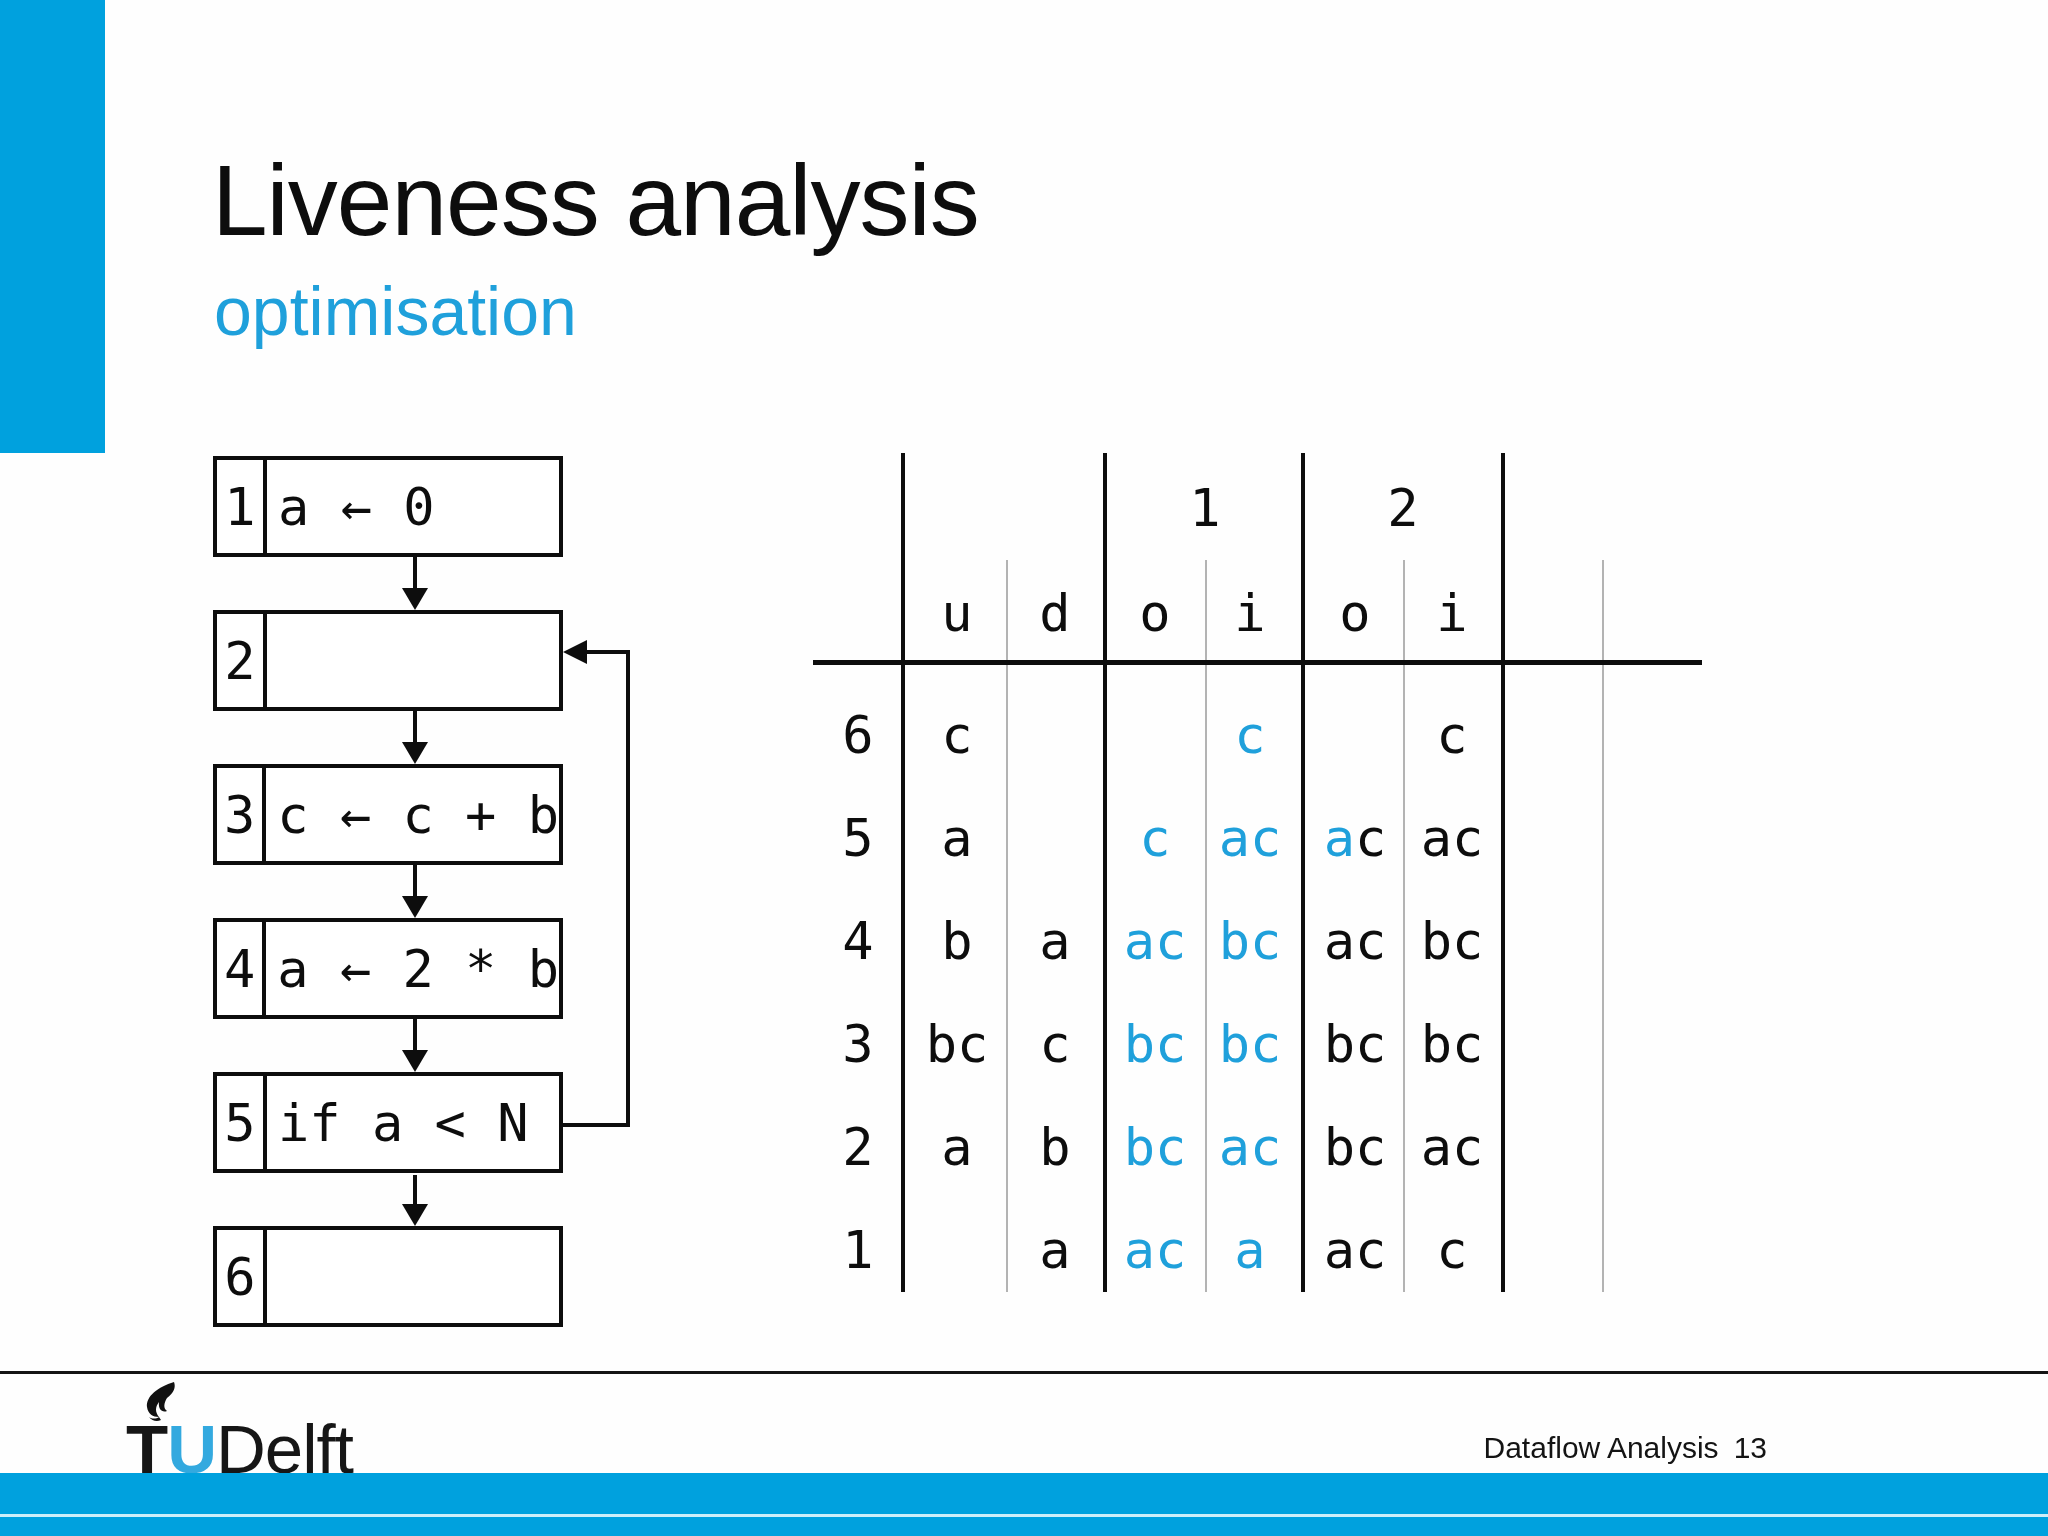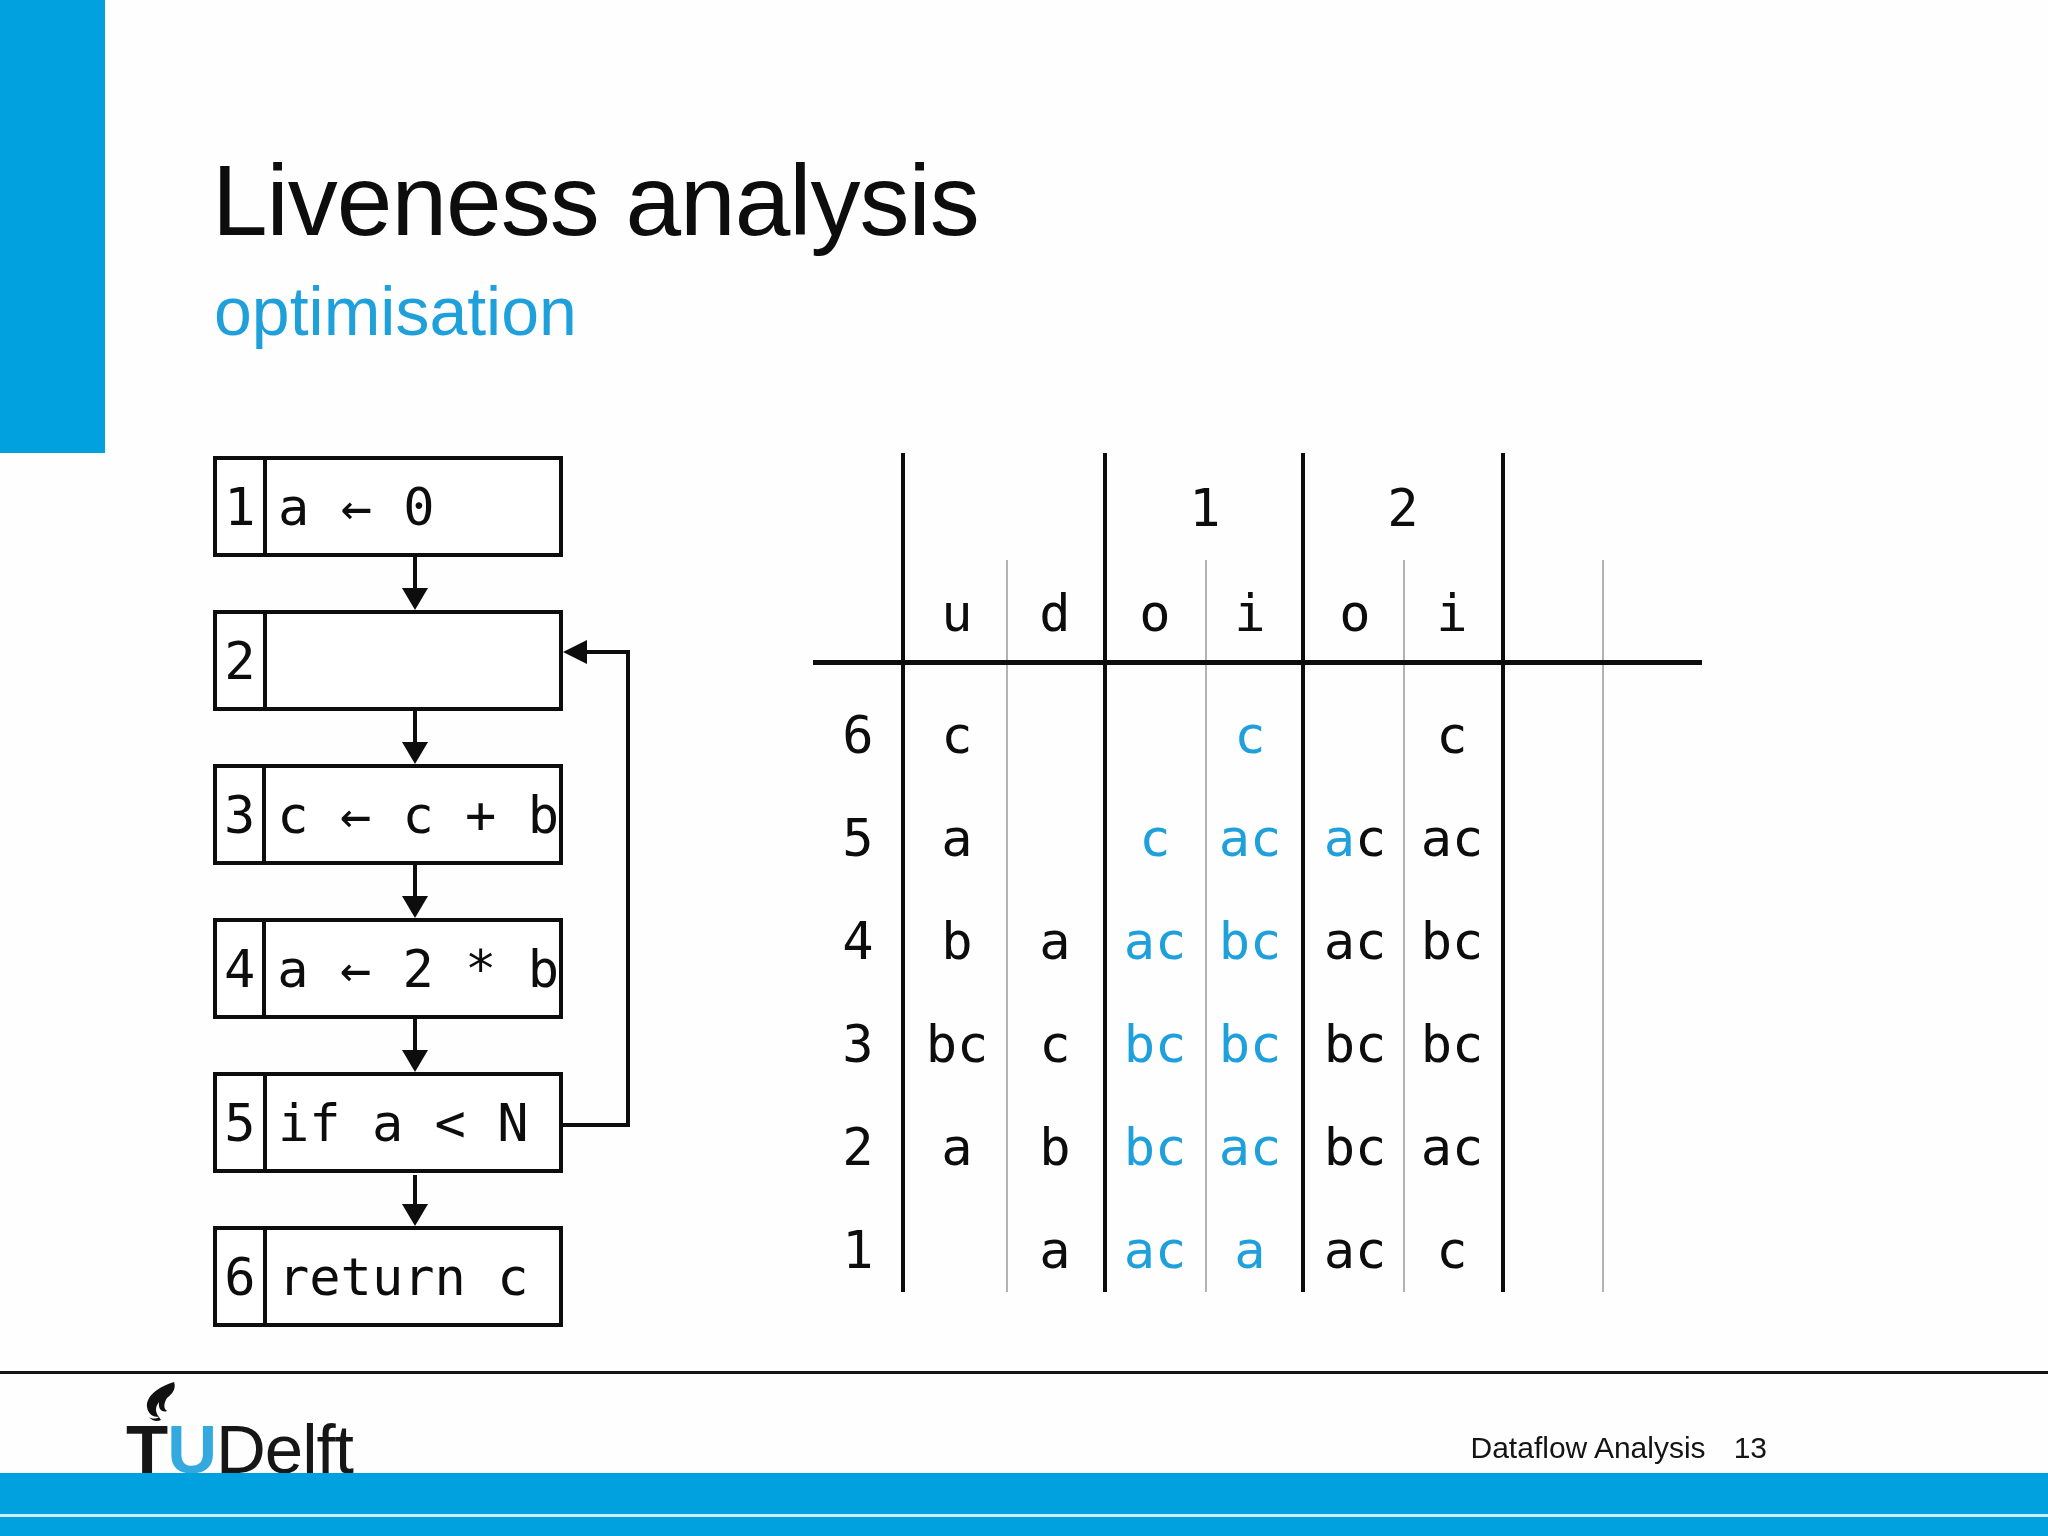--- a/index.html
+++ b/index.html
@@ -30,21 +30,21 @@
   .tcell .blue{color:#1FA0DB;}
   .tcell .black{color:#0d0d0d;}
   
   .footer-line{position:absolute;left:0;top:1371px;width:2048px;height:3px;background:#141414;}
   .logo{position:absolute;left:126px;top:1381px;width:260px;height:85px;}
   .logo .flame{position:absolute;left:10px;top:0;width:46px;height:42px;}
   .logo .wordmark{position:absolute;left:0;top:34px;font-size:69px;line-height:1;letter-spacing:-1px;color:#161616;}
   .logo .tu{font-weight:700;}
   .logo .u-blue{color:#33A9DF;}
   .footer-text{position:absolute;right:281px;top:1431px;font-size:30px;color:#141414;white-space:nowrap;}
-  .footer-text .page{margin-left:28px;text-align:right;}
+  .footer-text .page{margin-left:15px;text-align:right;}
   .bar-bottom-a{position:absolute;left:0;top:1473px;width:2048px;height:41px;background:#00A1DE;}
   .bar-bottom-line{position:absolute;left:0;top:1514px;width:2048px;height:3px;background:#cdeef9;}
   .bar-bottom-b{position:absolute;left:0;top:1517px;width:2048px;height:19px;background:#00A1DE;}
 </style>
 </head>
 <body>
 
 <div class="slide">
 
   <div class="left-bar"></div>
@@ -66,21 +66,20 @@
   <div class="fc-box" style="top:918px">
     <div class="fc-num mono">4</div>
     <div class="fc-stmt mono">a ← 2 * b</div>
   </div>
   <div class="fc-box" style="top:1072px">
     <div class="fc-num mono">5</div>
     <div class="fc-stmt mono">if a &lt; N</div>
   </div>
   <div class="fc-box" style="top:1226px">
     <div class="fc-num mono">6</div>
-    <div class="fc-stmt mono">return c</div>
   </div>
 
   <div class="varrow" style="left:402px;top:557px;height:53px">
       <div class="shaft" style="height:33px"></div>
       <div class="head"></div>
     </div>
   <div class="varrow" style="left:402px;top:711px;height:53px">
       <div class="shaft" style="height:33px"></div>
       <div class="head"></div>
     </div>

